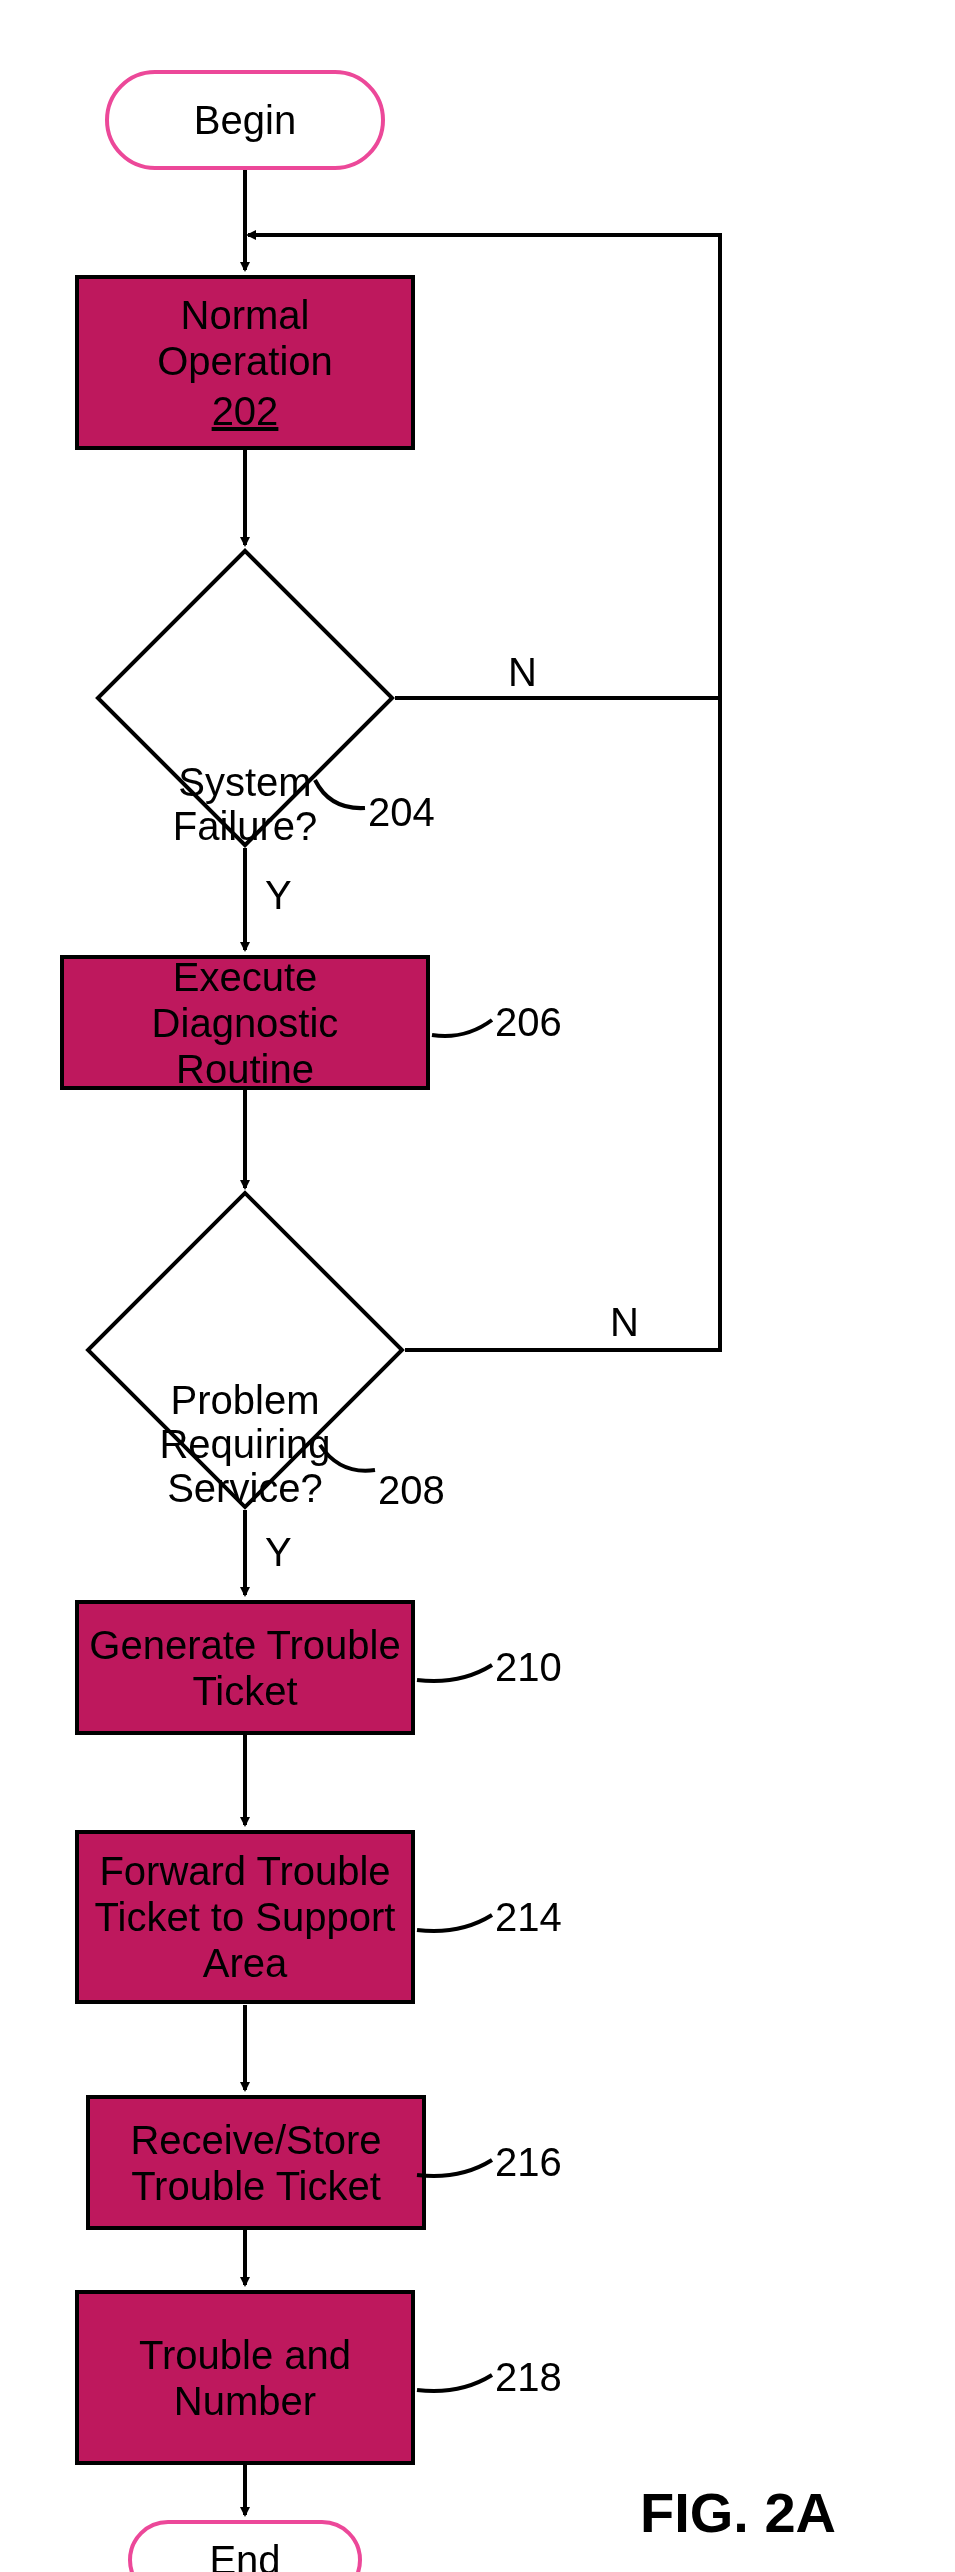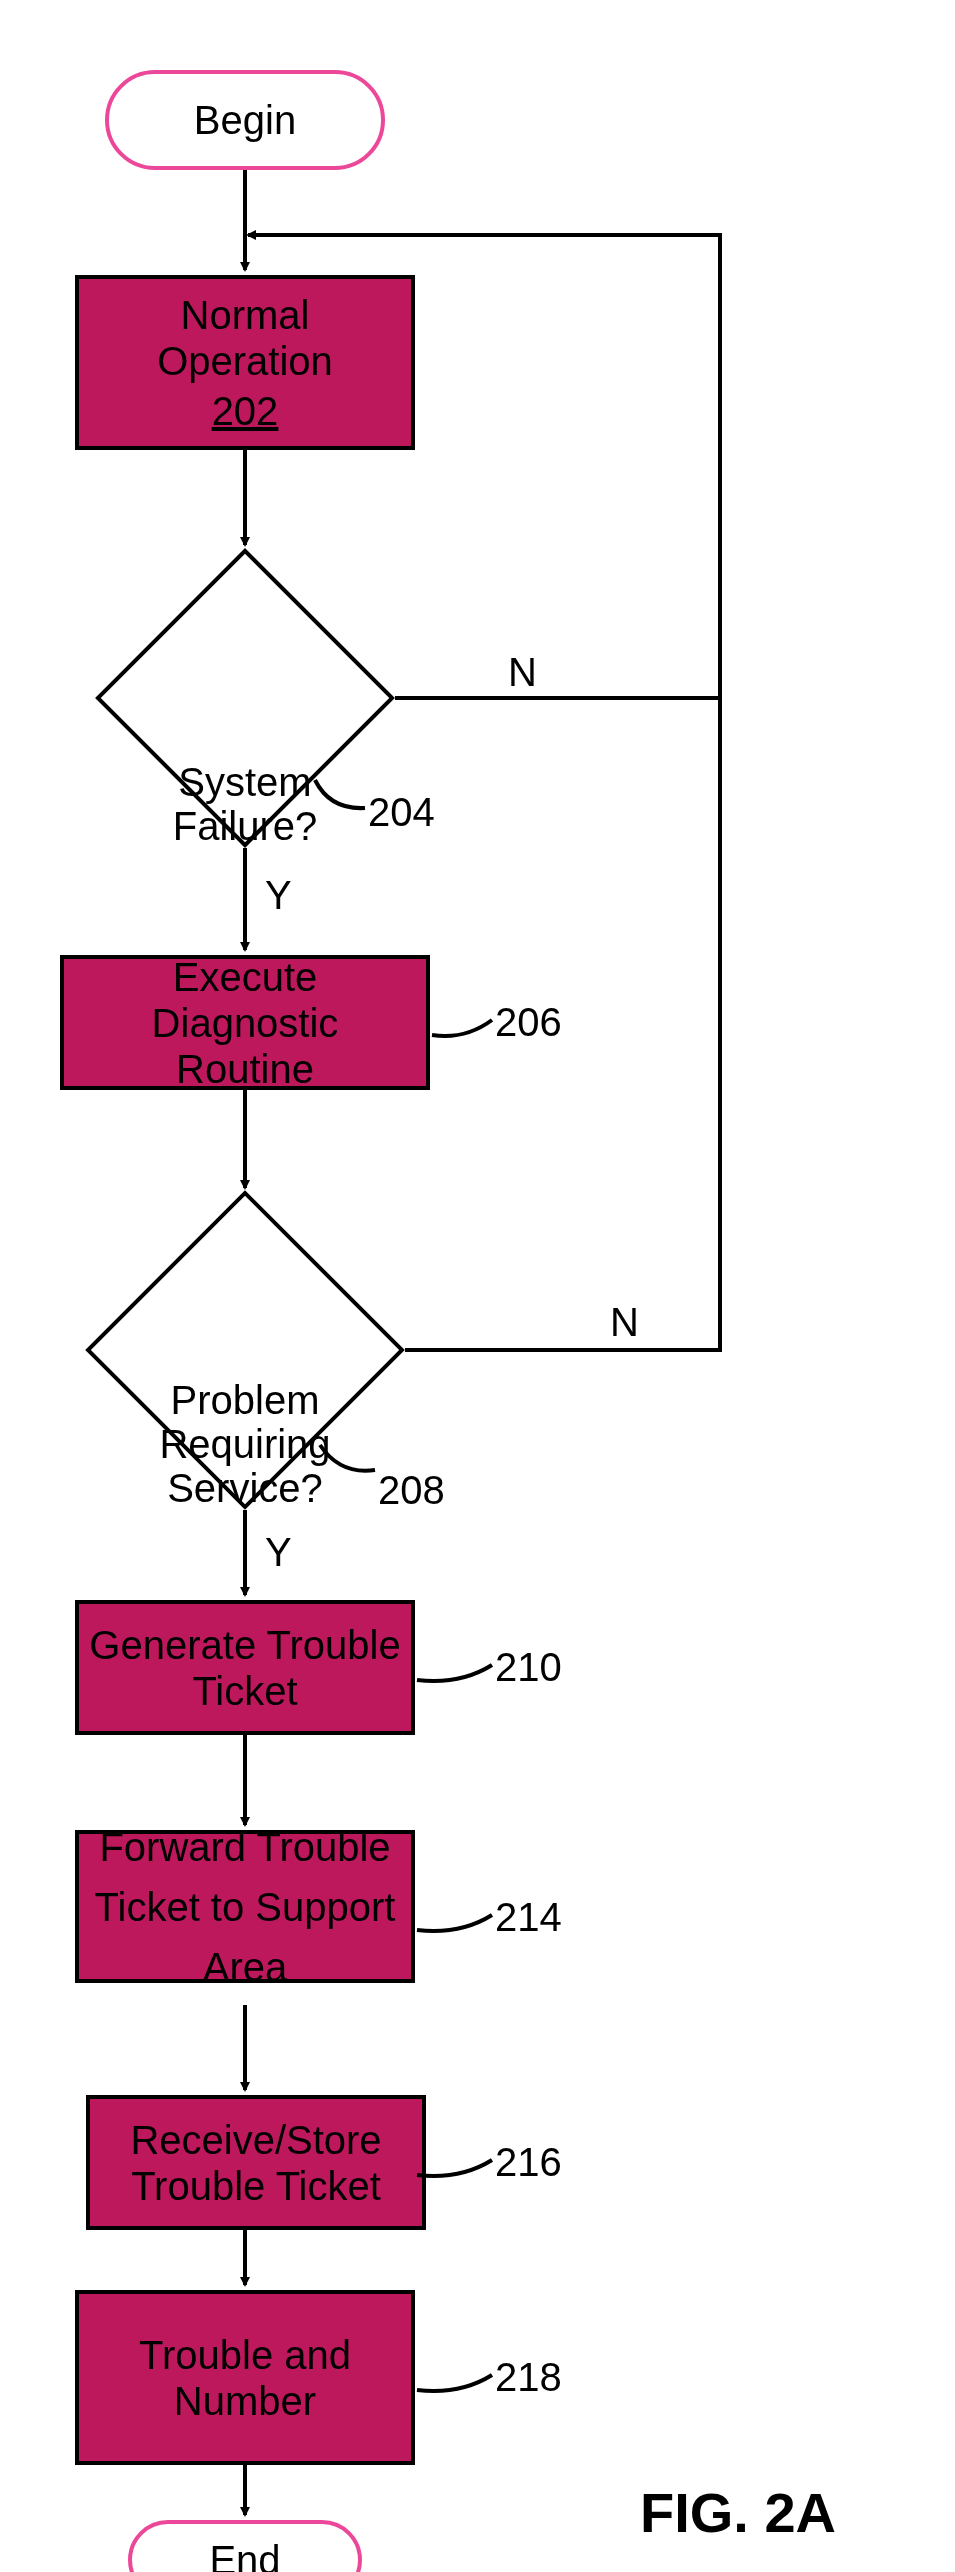--- a/index.html
+++ b/index.html
@@ -125,21 +125,21 @@
   </div>
 </div>
 <div class="ref-label" style="left:378px; top:1452px;margin-top:16px;">208</div>
 
 <div class="process" style="left:75px; top:1600px; width:340px; height:135px;">
   <span>Generate Trouble</span>
   <span>Ticket</span>
 </div>
 <div class="ref-label" style="left:495px; top:1645px;">210</div>
 
-<div class="process" style="left:75px; top:1830px; width:340px; height:153px;gap:14px;">
+<div class="process" style="left:75px; top:1830px; width:340px; height:174px;">
   <span>Forward Trouble</span>
   <span>Ticket to Support</span>
   <span>Area</span>
 </div>
 <div class="ref-label" style="left:495px; top:1895px;">214</div>
 
 <div class="process" style="left:86px; top:2095px; width:340px; height:135px;">
   <span>Receive/Store</span>
   <span>Trouble Ticket</span>
 </div>

